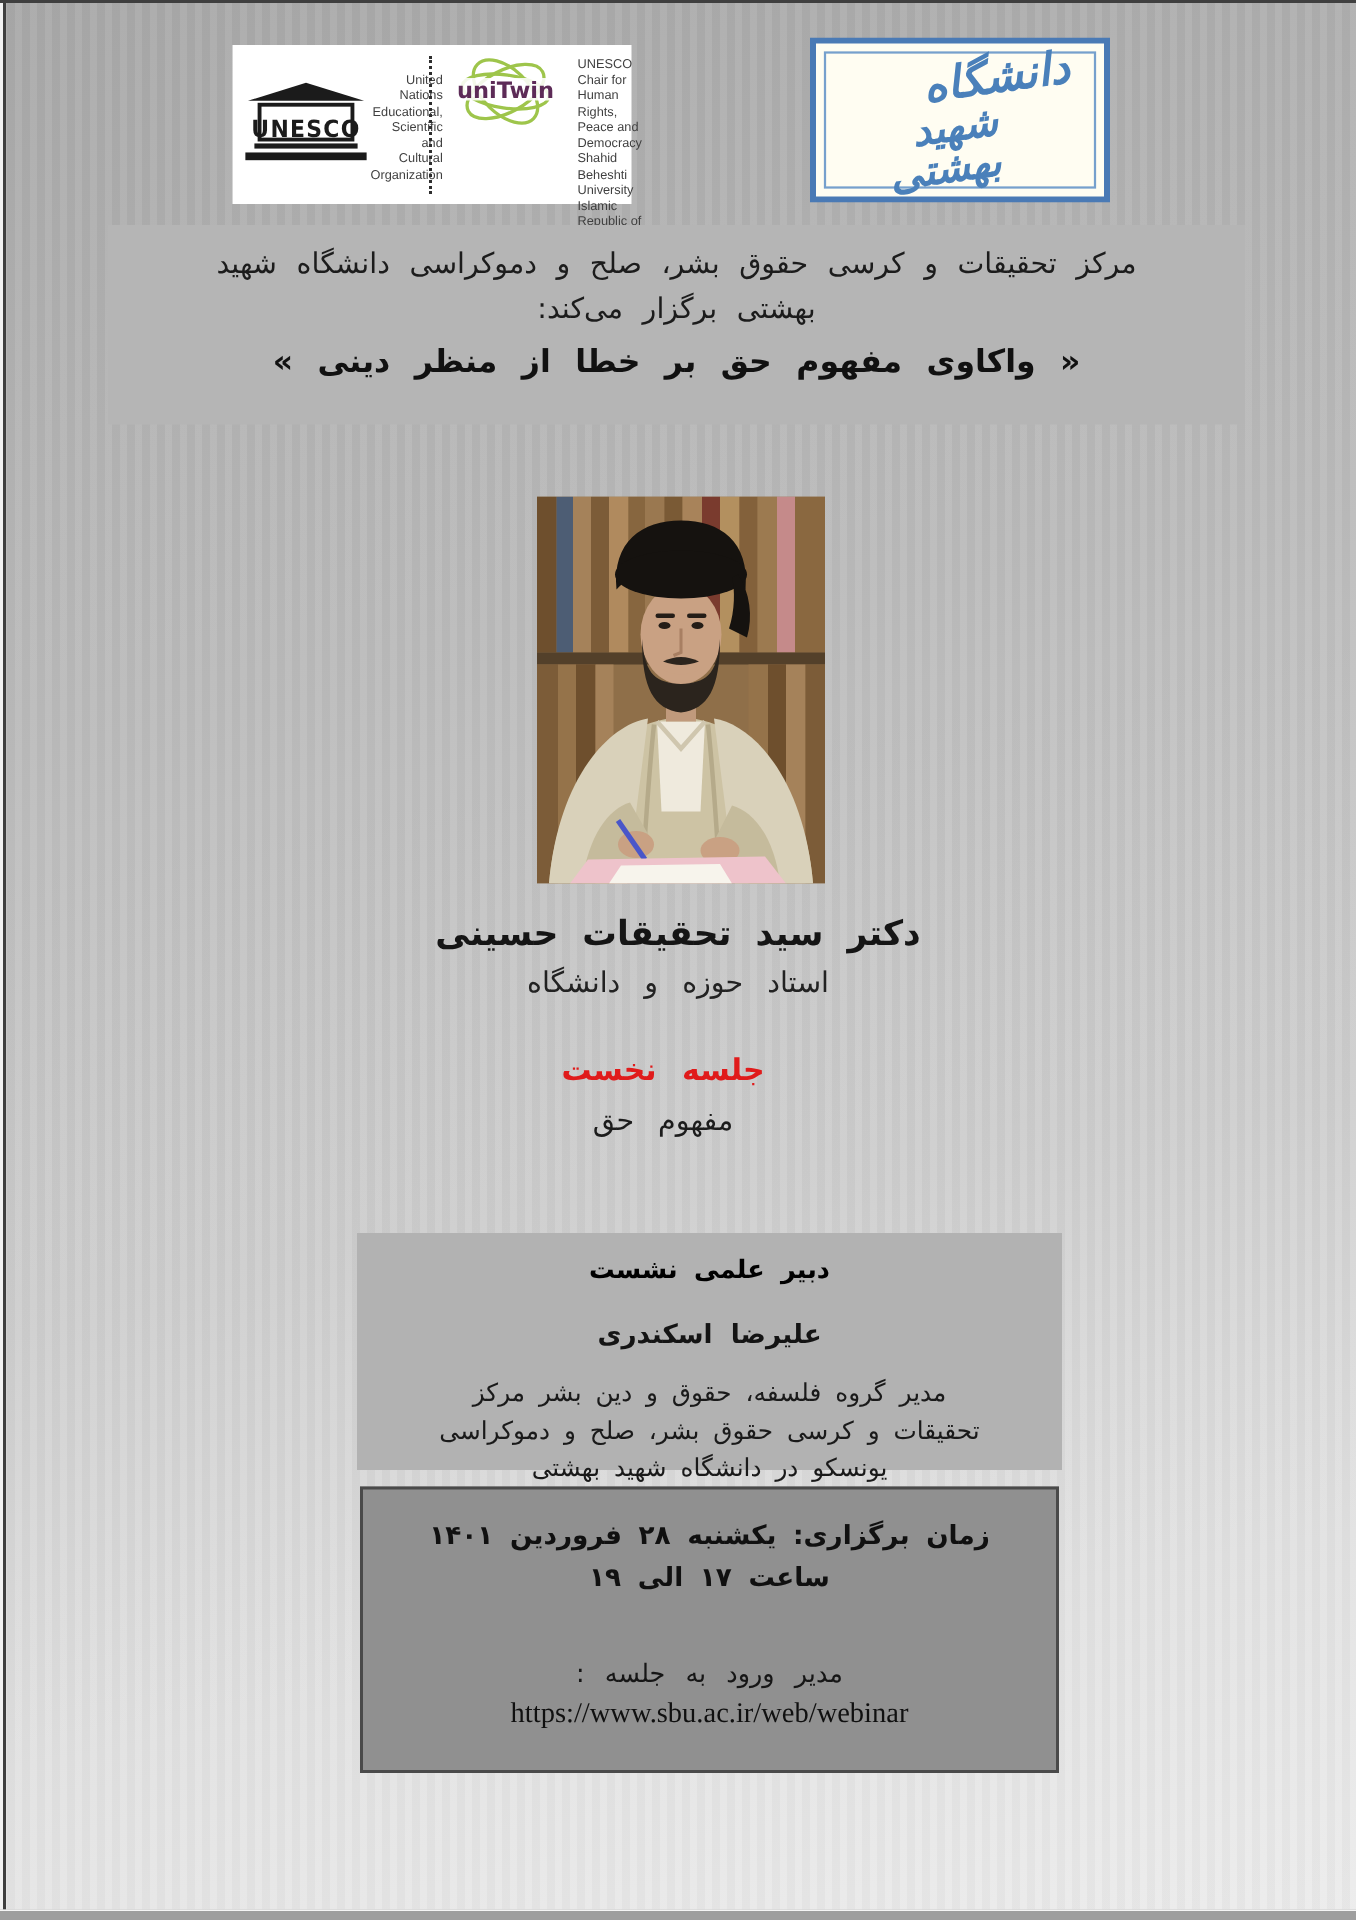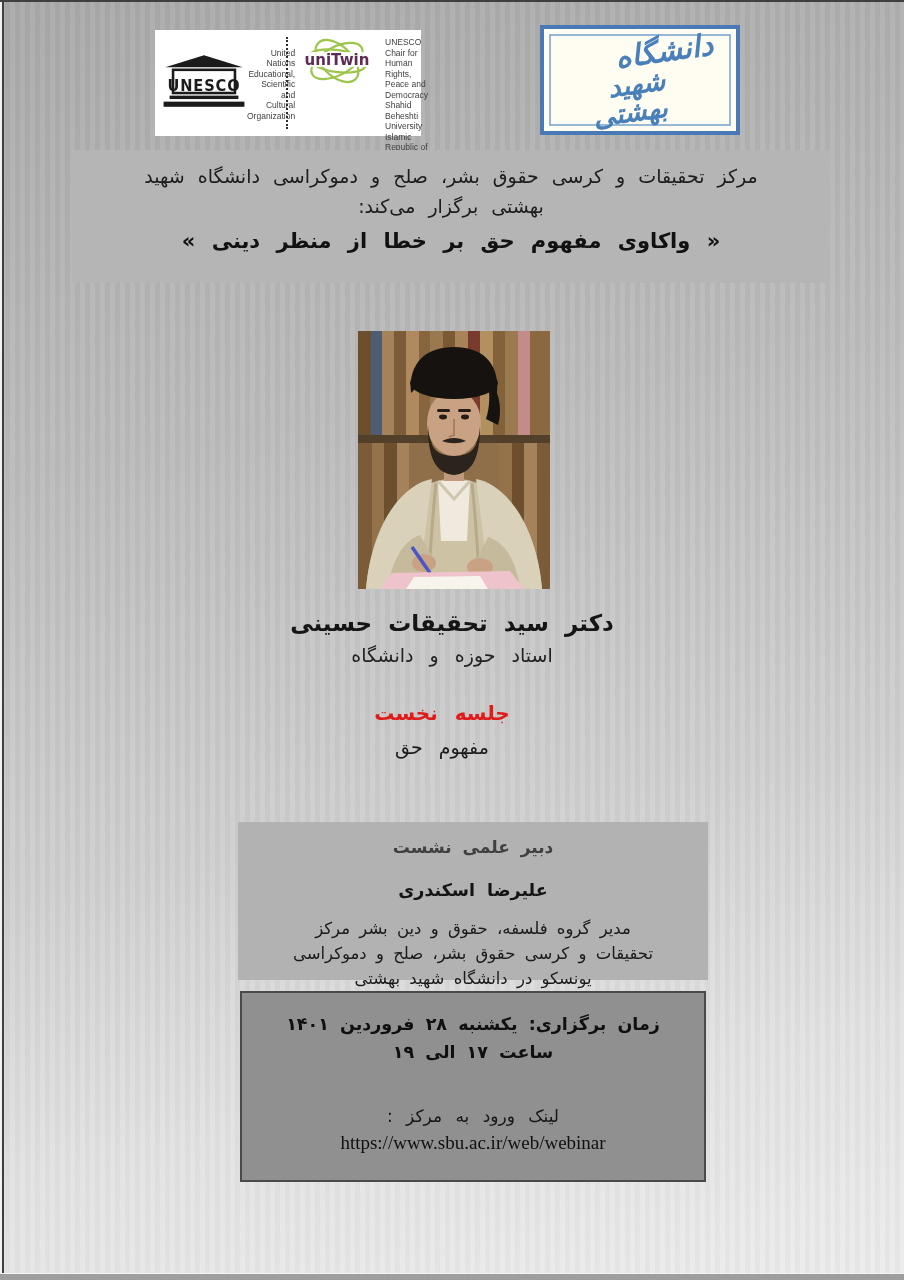--- a/index.html
+++ b/index.html
@@ -66,21 +66,21 @@
   
   .session{ position:absolute; left:0; top:698px; width:884px; text-align:center; }
   .session-label{ direction:rtl; font-size:20px; font-weight:bold; color:#e01b1b; line-height:30px; word-spacing:10px; }
   .session-topic{ direction:rtl; font-size:19px; color:#1c1c1c; line-height:30px; margin-top:4px; word-spacing:10px; }
 
   
   .secretary-box{
     position:absolute; left:238px; top:822px; width:470px; height:158px;
     background:#b2b2b2; text-align:center; padding-top:12px;
   }
-  .secretary-heading{ direction:rtl; font-size:17px; font-weight:bold; color:#404040; line-height:26px; word-spacing:5px; }
+  .secretary-heading{ direction:rtl; font-size:17px; font-weight:bold; color:#000000; line-height:26px; word-spacing:5px; }
   .secretary-name{ direction:rtl; font-size:17.5px; font-weight:bold; color:#141414; line-height:26px; margin-top:17px; word-spacing:6px; }
   .secretary-desc{
     direction:rtl; font-size:16.5px; color:#1a1a1a; line-height:25px; margin-top:13px;
     white-space:pre-line; word-spacing:4px;
   }
 
   
   .schedule-box{
     position:absolute; left:240px; top:991px; width:466px; height:191px;
     background:#909090; border:2px solid #4a4a4a; text-align:center; padding-top:17px;
@@ -242,18 +242,18 @@
     <div class="secretary-heading">دبیر علمی نشست</div>
     <div class="secretary-name">علیرضا اسکندری</div>
     <div class="secretary-desc">مدیر گروه فلسفه، حقوق و دین بشر مرکز
 تحقیقات و کرسی حقوق بشر، صلح و دموکراسی
 یونسکو در دانشگاه شهید بهشتی</div>
   </div>
 
   <div class="schedule-box">
     <div class="schedule-line">زمان برگزاری: یکشنبه ۲۸ فروردین ۱۴۰۱</div>
     <div class="schedule-line">ساعت ۱۷ الی ۱۹</div>
-    <div class="schedule-link-label">لینک ورود به مرکز :</div>
+    <div class="schedule-link-label">مدیر ورود به جلسه :</div>
     <div class="schedule-url">https://www.sbu.ac.ir/web/webinar</div>
   </div>
 
   <div class="edge-bottom"></div>
 </div>
 
 </body></html>

